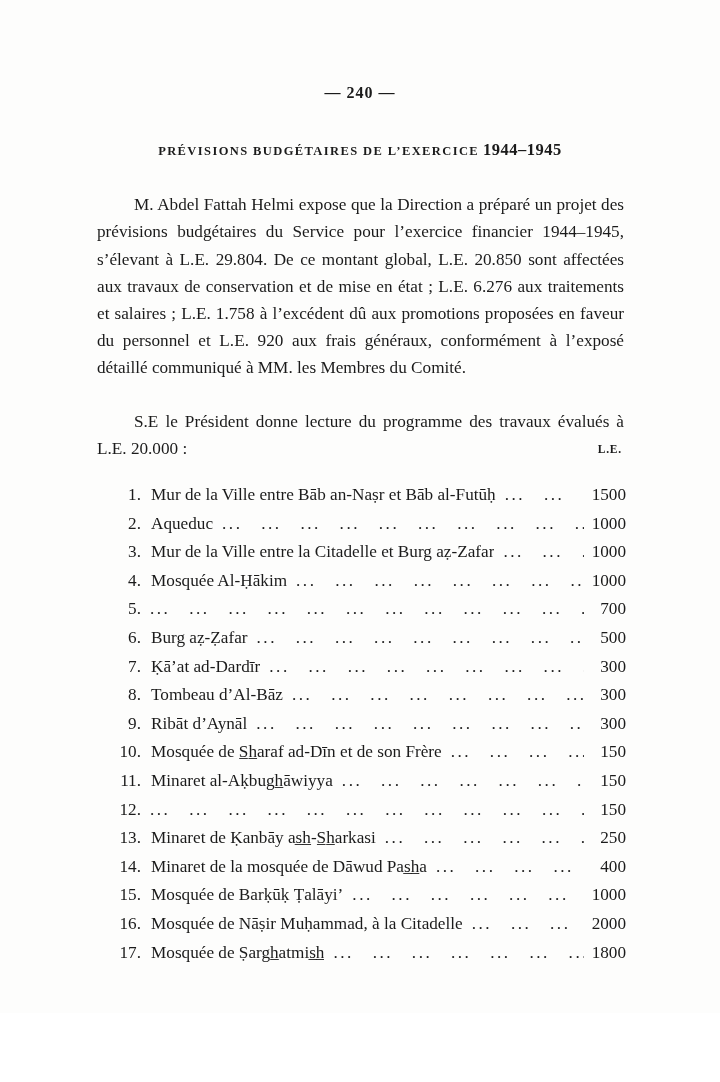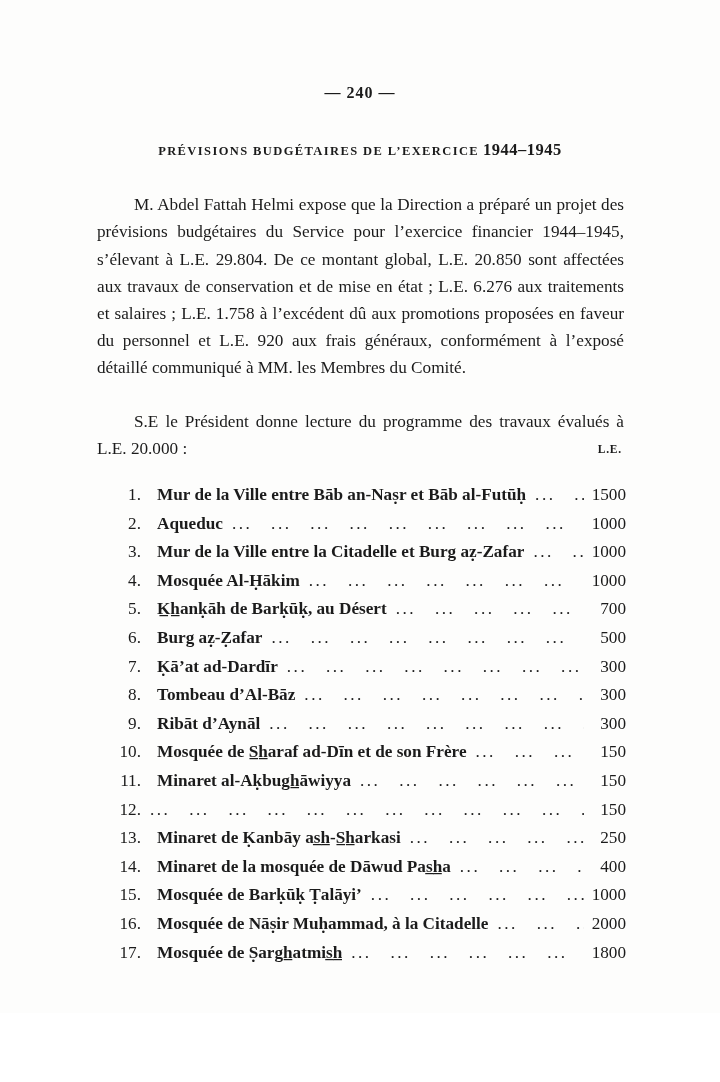--- a/index.html
+++ b/index.html
@@ -70,23 +70,22 @@
     font-size: 17.2px;
     white-space: nowrap;
   }
   .row .num {
     flex: 0 0 auto;
     width: 44px;
     text-align: right;
   }
   .row .name {
     flex: 0 1 auto;
-    margin-left: 16px;
+    margin-left: 10px;
     overflow: hidden;
-    font-weight: bold;
   }
   .row .leader {
     flex: 1 1 0;
     min-width: 20px;
     overflow: hidden;
     padding: 0 6px 0 9px;
     letter-spacing: 2.5px;
     word-spacing: 12px;
   }
   .row .value {
@@ -138,21 +137,20 @@
 
     <div class="row">
       <span class="num">4.</span>
       <span class="name">Mosquée Al-Ḥākim</span>
       <span class="leader">... ... ... ... ... ... ... ... ... ... ... ... ... ... ... ...</span>
       <span class="value">1000</span>
     </div>
 
     <div class="row">
       <span class="num">5.</span>
-      <span class="name">K̲h̲anḳāh de Barḳūḳ, au Désert</span>
       <span class="leader">... ... ... ... ... ... ... ... ... ... ... ... ... ... ... ...</span>
       <span class="value">700</span>
     </div>
 
     <div class="row">
       <span class="num">6.</span>
       <span class="name">Burg aẓ-Ẓafar</span>
       <span class="leader">... ... ... ... ... ... ... ... ... ... ... ... ... ... ... ...</span>
       <span class="value">500</span>
     </div>

